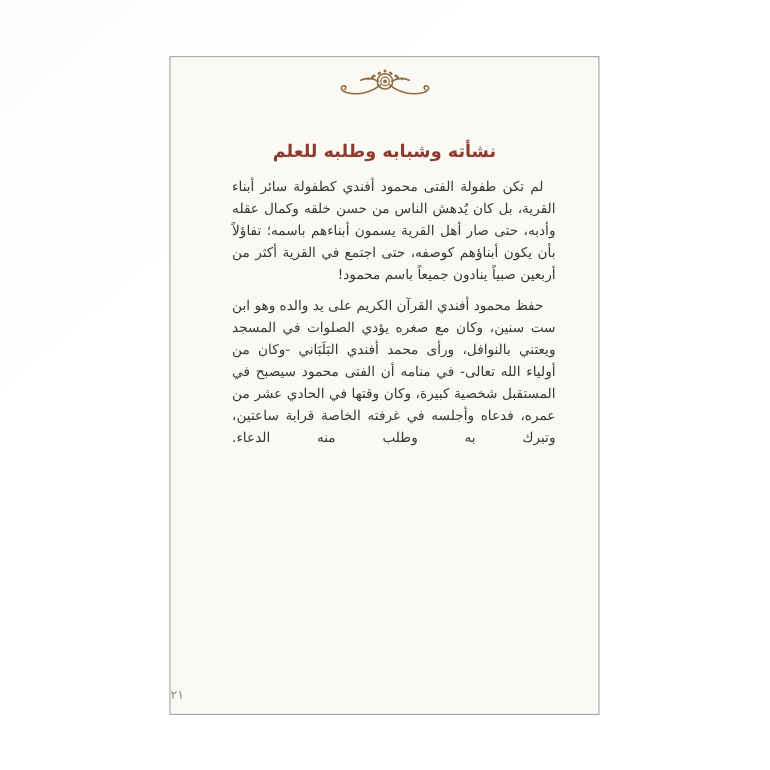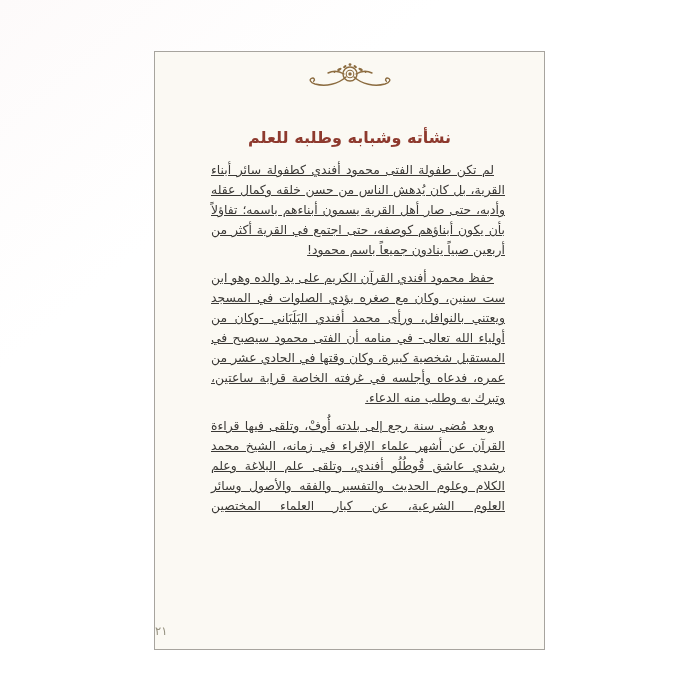--- a/index.html
+++ b/index.html
@@ -45,21 +45,20 @@
   .body-text{
     margin:13px 39px 0 40px;
     color:var(--body-text);
     font-size:12.4px;
     line-height:20px;
     text-align:justify;
   }
   .para{
     margin:0 0 8px 16px;
     text-indent:11px;
-    text-decoration:underline;
   }
   .para:last-child{
     text-align-last:justify;
   }
   .page-number{
     position:absolute;
     bottom:11px;left:0;right:0;
     text-align:left;
     font-size:11.5px;
     color:var(--page-number-color);
@@ -90,18 +89,17 @@
         <circle cx="32.5" cy="12" r="1"></circle>
         <circle cx="63.5" cy="12" r="1"></circle>
       </g>
     </svg>
 
     <h1 class="heading">نشأته وشبابه وطلبه للعلم</h1>
 
     <div class="body-text" id="body-text">
         <p class="para">لم تكن طفولة الفتى محمود أفندي كطفولة سائر أبناء القرية، بل كان يُدهش الناس من حسن خلقه وكمال عقله وأدبه، حتى صار أهل القرية يسمون أبناءهم باسمه؛ تفاؤلاً بأن يكون أبناؤهم كوصفه، حتى اجتمع في القرية أكثر من أربعين صبياً ينادون جميعاً باسم محمود!</p>
         <p class="para">حفظ محمود أفندي القرآن الكريم على يد والده وهو ابن ست سنين، وكان مع صغره يؤدي الصلوات في المسجد ويعتني بالنوافل، ورأى محمد أفندي البَلَبَاني -وكان من أولياء الله تعالى- في منامه أن الفتى محمود سيصبح في المستقبل شخصية كبيرة، وكان وقتها في الحادي عشر من عمره، فدعاه وأجلسه في غرفته الخاصة قرابة ساعتين، وتبرك به وطلب منه الدعاء.</p>
-        <p class="para">وبعد مُضي سنة رجع إلى بلدته أُوفْ، وتلقى فيها قراءة القرآن عن أشهر علماء الإقراء في زمانه، الشيخ محمد رشدي عاشق قُوطُلُو أفندي، وتلقى علم البلاغة وعلم الكلام وعلوم الحديث والتفسير والفقه والأصول وسائر العلوم الشرعية، عن كبار العلماء المختصين</p>
       </div>
 
     <div class="page-number">٢١</div>
   </div>
 </div>
 
 </body></html>

